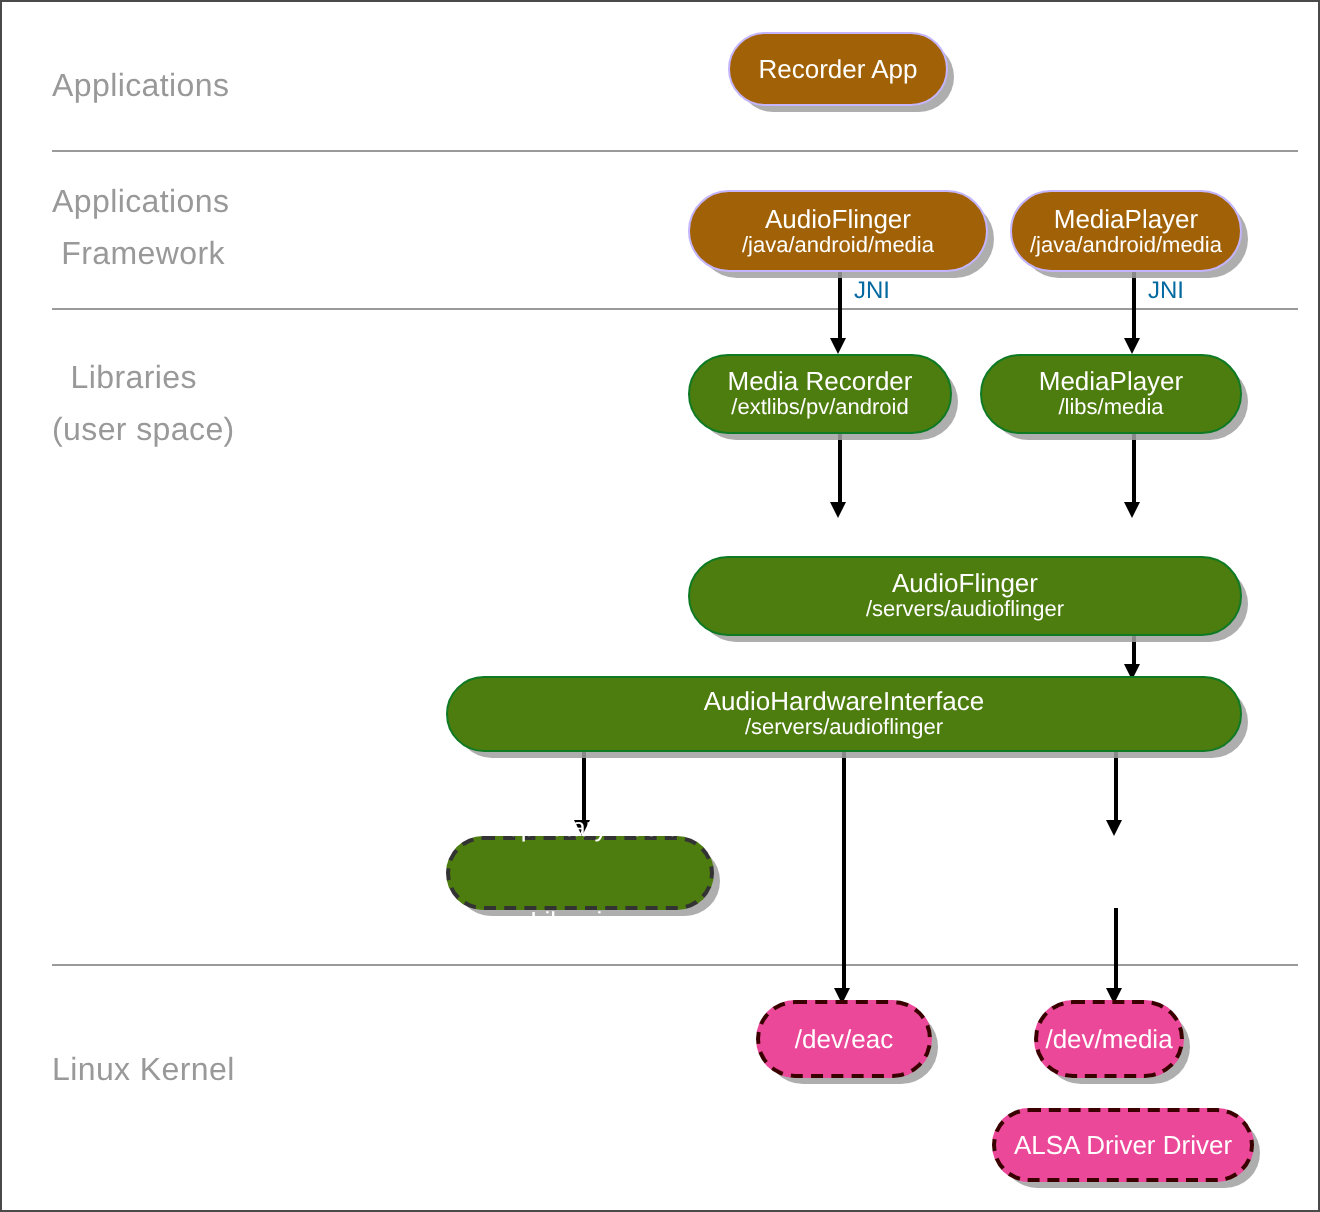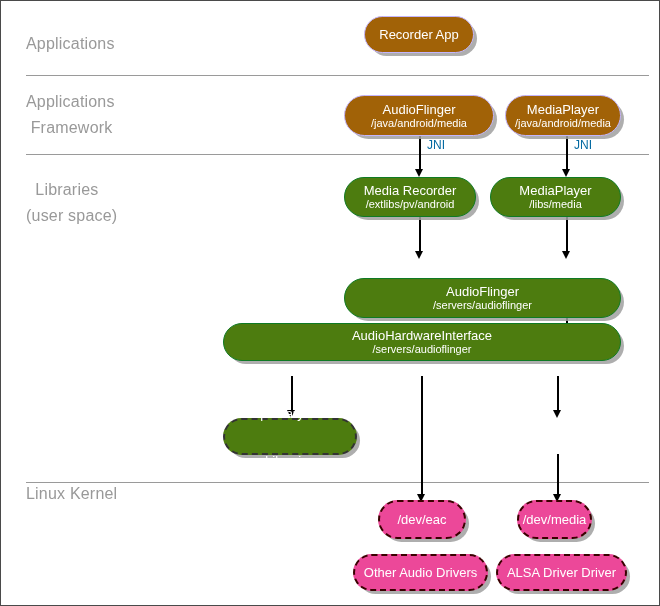--- a/index.html
+++ b/index.html
@@ -96,21 +96,21 @@
 <div id="diagram">
 
   <div class="layer-label" style="left:25px; top:30px;">Applications</div>
 
   <div class="layer-label" style="left:25px; top:88px;">Applications
  Framework</div>
 
   <div class="layer-label" style="left:25px; top:176px;">  Libraries
 (user space)</div>
 
-  <div class="layer-label" style="left:25px; top:480px;">Linux Kernel</div>
+  <div class="layer-label" style="left:25px; top:522px;">Linux Kernel</div>
 
   <div class="divider" style="left:25px; top:74px;  width:623px;"></div>
   <div class="divider" style="left:25px; top:153px; width:623px;"></div>
   <div class="divider" style="left:25px; top:481px; width:623px;"></div>
 
   <div class="conn v" style="left:418px; top:135px; height:35px;"></div>
   <div class="arrowhead" style="left:414px; top:168px;"></div>
   <div class="edge-label" style="left:426px; top:137px;">JNI</div>
 
   <div class="conn v" style="left:565px; top:135px; height:35px;"></div>
@@ -161,40 +161,37 @@
   <div class="node green" style="left:489px; top:176px; width:131px; height:40px;">
     <div class="t1">MediaPlayer</div>
     <div class="t2">/libs/media</div>
   </div>
 
   <div class="node green" style="left:343px; top:245px; width:277px; height:40px;margin-top:32px;">
     <div class="t1">AudioFlinger</div>
     <div class="t2">/servers/audioflinger</div>
   </div>
 
-  <div class="node green" style="left:222px; top:322px; width:398px; height:38px;">
+  <div class="node green" style="left:222px; top:337px; width:398px; height:38px;">
     <div class="t1">AudioHardwareInterface</div>
     <div class="t2">/servers/audioflinger</div>
   </div>
 
   <div class="node green dashed" style="left:222px; top:417px; width:134px; height:37px;">
     <div class="t1">Proprietary Aduio</div>
     <div class="t1">Libraries</div>
   </div>
 
 
   <div class="node red dashed" style="left:377px; top:499px; width:88px; height:39px;">
     <div class="t1">/dev/eac</div>
   </div>
 
   <div class="node red dashed" style="left:516px; top:499px; width:75px; height:39px;">
     <div class="t1">/dev/media</div>
   </div>
 
-  <div class="node red dashed" style="left:352px; top:553px; width:135px; height:37px;">
-    <div class="t1">Other Audio Drivers</div>
-  </div>
 
   <div class="node red dashed" style="left:495px; top:553px; width:131px; height:37px;">
     <div class="t1">ALSA Driver Driver</div>
   </div>
 
 </div>
 
 </body></html>

